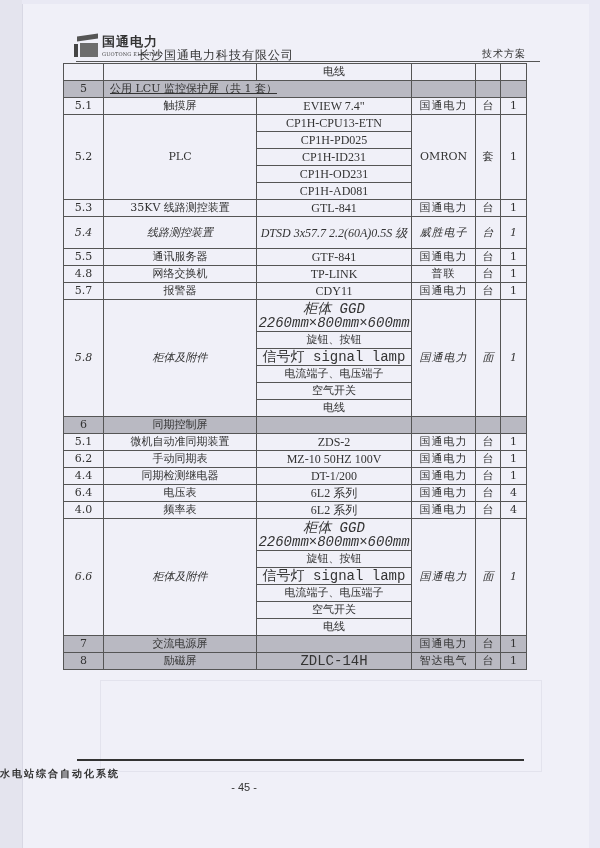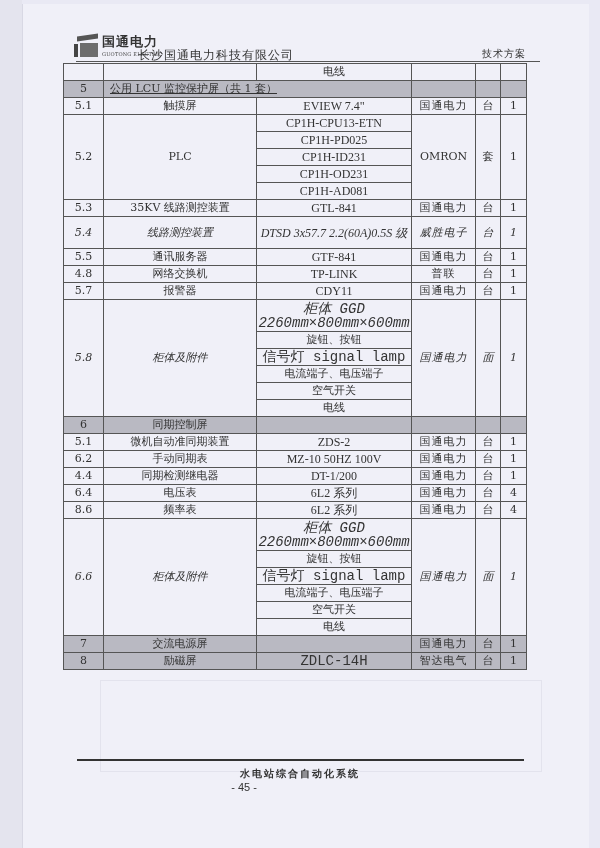--- a/index.html
+++ b/index.html
@@ -38,21 +38,21 @@
   td.no { font-family:"DejaVu Serif","Liberation Serif",serif; font-size:11px; }
   td.model { font-family:"Liberation Serif","DejaVu Serif",serif; font-size:12px; }
   td.mono { font-family:"Liberation Mono","DejaVu Sans Mono",monospace; font-size:14px; }
   td.maker { letter-spacing:1px; }
   tr.section td { background:#b9b9c2; }
   tr.section td.title-left { text-align:left; padding-left:6px;text-decoration:underline; }
   tr.tall td { height:31px;font-style:italic; }
   td.wrap { line-height:15px; }
 
   .footer-rule { position:absolute; left:77px; top:759px; width:447px; height:2px; background:#333; }
-  .footer-title { position:absolute; left:0; width:600px; top:767px; text-align:center; font-size:10px; font-weight:bold; letter-spacing:2px; color:#333; font-family:"DejaVu Sans","Liberation Sans",sans-serif; }
+  .footer-title { position:absolute; left:0; width:600px; top:767px; text-align:left; font-size:10px; font-weight:bold; letter-spacing:2px; color:#333; font-family:"DejaVu Sans","Liberation Sans",sans-serif; }
   .footer-page { position:absolute; left:0; width:488px; top:781px; text-align:center; font-size:11px; color:#333; font-family:"Liberation Sans","DejaVu Sans",sans-serif; }
   .ghost { position:absolute; left:100px; top:680px; width:440px; height:90px; border:1px solid #e0e0ea; opacity:.8; }
 </style>
 </head>
 <body>
 
 <div class="shadow-left"></div>
 <div class="page"></div>
 <div class="ghost"></div>
 
@@ -229,21 +229,21 @@
     </tr>
     <tr>
       <td class="no">6.4</td>
       <td>电压表</td>
       <td class="model">6L2 系列</td>
       <td class="maker">国通电力</td>
       <td>台</td>
       <td>4</td>
     </tr>
     <tr>
-      <td class="no">8.6</td>
+      <td class="no">4.0</td>
       <td>频率表</td>
       <td class="model">6L2 系列</td>
       <td class="maker">国通电力</td>
       <td>台</td>
       <td>4</td>
     </tr>
 
     <tr class="tall">
       <td class="no" rowspan="6">6.6</td>
       <td rowspan="6">柜体及附件</td>

